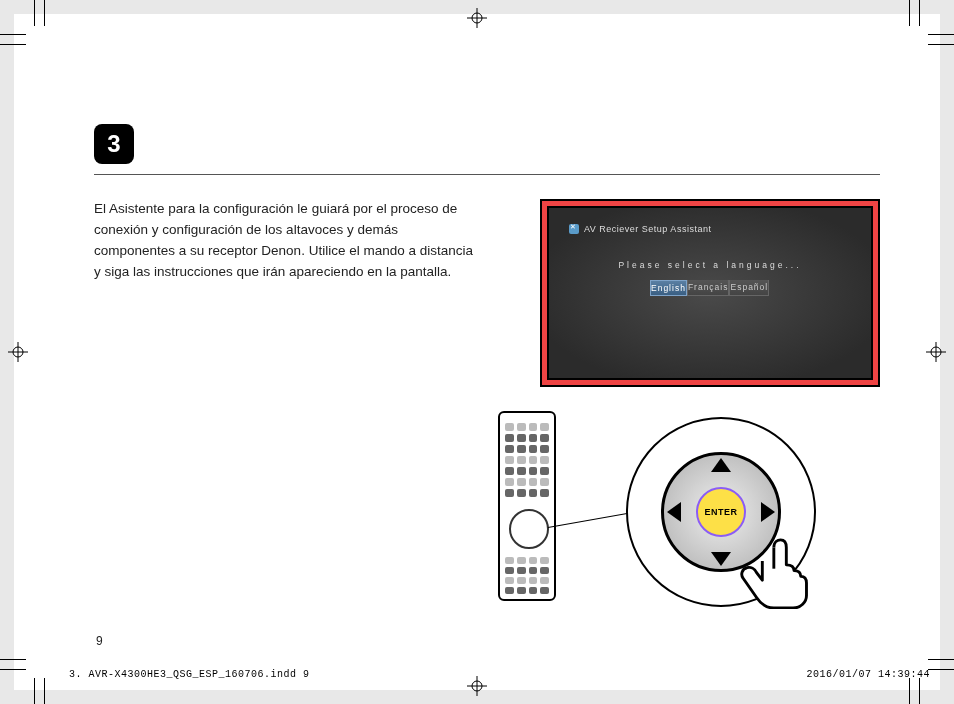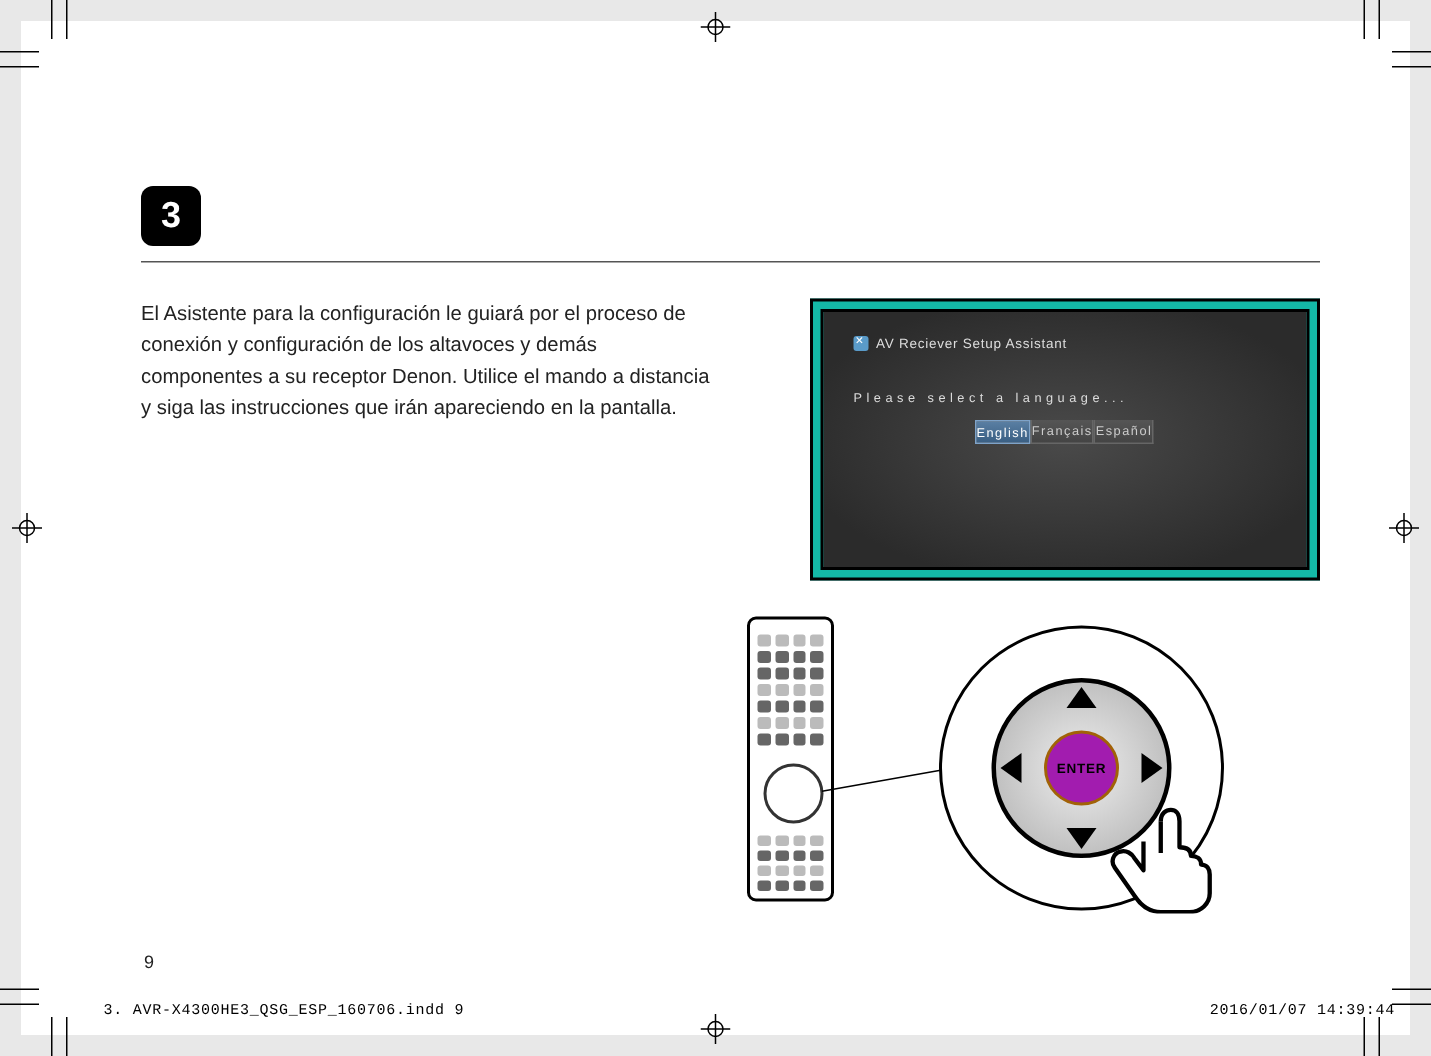--- a/index.html
+++ b/index.html
@@ -51,21 +51,21 @@
   .two-col { display: flex; }
   .col-left { flex: 0 0 380px; }
   .col-right { flex: 1; }
 
   .body-text {
     font-size: 13.5px; line-height: 1.55; color: #222;
   }
 
   .tv-frame {
     width: 340px; margin-left: auto;
-    border: 2px solid #000; padding: 5px; background: #14b8a6;
+    border: 2px solid #000; padding: 5px; background: #ef4444;
   }
   .tv-inner {
     border: 2px solid #000; padding: 0;
   }
   .tv-screen {
     background: #3a3a3a;
     background: radial-gradient(ellipse at center, #4a4a4a 0%, #2b2b2b 80%);
     height: 170px;
     padding: 16px 20px;
     color: #d8d8d8;
@@ -74,21 +74,21 @@
   .tv-title-row { display: flex; align-items: center; gap: 5px; }
   .tv-icon {
     width: 10px; height: 10px; background: #5a9bc9; border-radius: 2px;
     position: relative;
   }
   .tv-icon::after {
     content: "✕"; color:#fff; font-size:7px; position:absolute; left:1px; top:-1px;
   }
   .tv-title { font-size: 9px; letter-spacing: 0.5px; color: #ddd; }
   .tv-prompt {
-    text-align: left; letter-spacing: 3px; font-size: 8.5px; color: #ddd;
+    text-align: center; letter-spacing: 3px; font-size: 8.5px; color: #ddd;
     margin-top: 26px;
   }
   .lang-list {
     width: 120px; margin: 10px auto 0 auto;
     display: flex; flex-direction: row; gap: 0;
   }
   .lang-item {
     font-size: 8.5px; text-align: center; color: #ccc; letter-spacing: 1px;
     padding: 2px 0;
     background: linear-gradient(#555,#444);
@@ -153,22 +153,22 @@
     position: relative; width: 120px; height: 120px;
   }
   .dpad .ring {
     position:absolute; inset:0;
     border:3px solid #000; border-radius:50%;
     background: radial-gradient(circle at center,#eee 0%,#bbb 80%);
   }
   .dpad .center {
     position:absolute; left:50%; top:50%;
     width:50px; height:50px; margin-left:-25px; margin-top:-25px;
-    border:2px solid #a16207; border-radius:50%;
-    background:#a21caf;
+    border:2px solid #8b5cf6; border-radius:50%;
+    background:#fde047;
     display:flex; align-items:center; justify-content:center;
     font-size:9px; font-weight:700; color:#000; letter-spacing:0.5px;
   }
   .dpad .arrow {
     position:absolute; width:0; height:0;
     border-left:10px solid transparent;
     border-right:10px solid transparent;
   }
   .dpad .arrow.up { left:50%; margin-left:-10px; top:6px;
     border-bottom:14px solid #000; border-top:none; }

